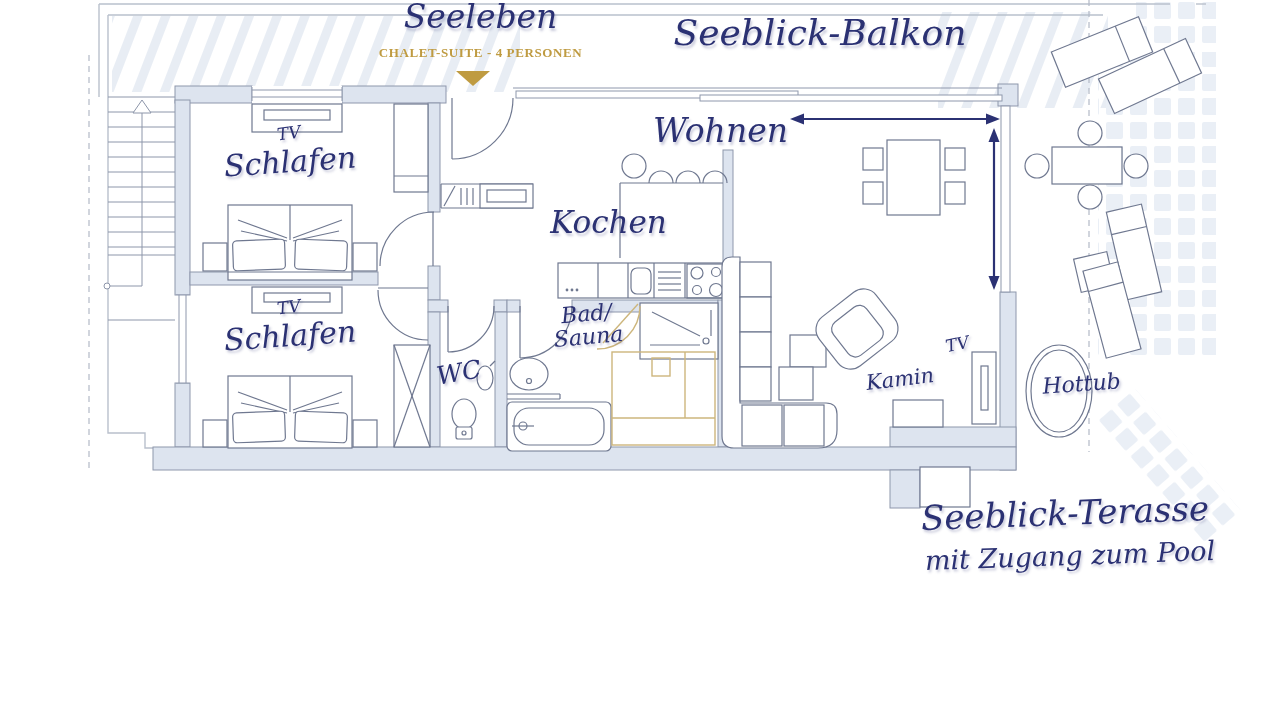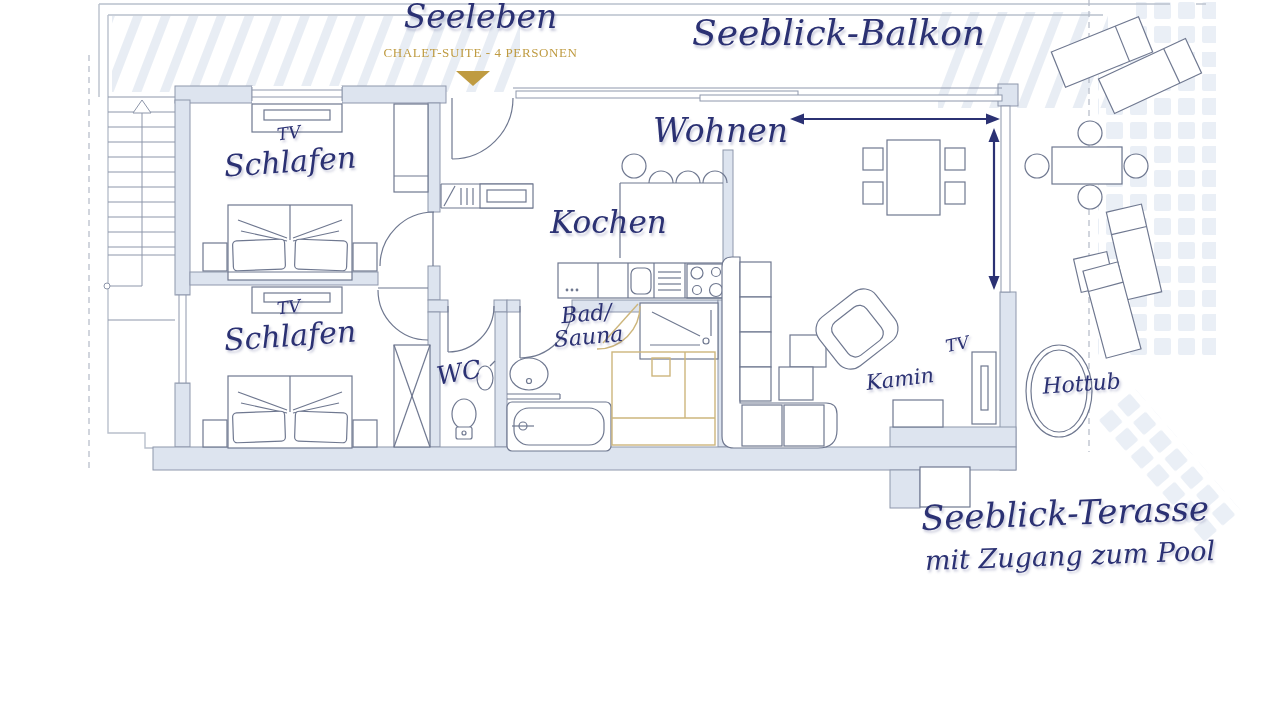--- a/index.html
+++ b/index.html
@@ -19,21 +19,21 @@
   .glass{fill:#fff;stroke:var(--wall-stroke);stroke-width:1;}
   .furn{fill:#fff;stroke:var(--furniture);stroke-width:1.2;}
   .furn-n{fill:none;stroke:var(--furniture);stroke-width:1.2;}
   .gold-ln{fill:none;stroke:var(--sauna-gold);stroke-width:1.4;}
   .navy-ln{stroke:var(--navy);stroke-width:2.2;fill:none;}
   .navy-fill{fill:var(--navy);stroke:none;}
   .lbl{position:absolute;font-family:"DejaVu Serif",serif;font-style:italic;
        color:var(--navy);text-align:center;white-space:nowrap;
        text-shadow:1.5px 2.5px 2.5px rgba(43,49,115,.25);line-height:1.05;}
   .lbl.sm{font-size:17px;}
-  .gold-sub{font-family:"Liberation Serif",serif;font-style:normal;font-weight:normal;
+  .gold-sub{font-family:"Liberation Serif",serif;font-style:normal;font-weight:bold;
        color:var(--gold);font-size:13px;letter-spacing:.6px;text-shadow:none;}
 </style>
 </head>
 <body>
 
 <div id="stage">
 
   <svg id="plan-svg" width="1280" height="720" viewBox="0 0 1280 720">
     <defs>
       <pattern id="stone" width="24" height="24" patternUnits="userSpaceOnUse">
@@ -323,21 +323,21 @@
         </g>
     </g>
     <g>
       <ellipse class="furn" cx="1059" cy="391" rx="33" ry="46"></ellipse>
       <ellipse class="furn-n" cx="1059" cy="391" rx="28" ry="41"></ellipse>
     </g>
   </svg>
 
   <div class="lbl" style="left:368px;top:0;width:225px;font-size:33px;">Seeleben</div>
   <div class="lbl gold-sub" style="left:368px;top:46px;width:225px;">CHALET-SUITE - 4 PERSONEN</div>
-  <div class="lbl" style="left:655px;top:14px;width:330px;font-size:36px;text-align:right;">Seeblick-Balkon</div>
+  <div class="lbl" style="left:655px;top:14px;width:330px;font-size:36px;">Seeblick-Balkon</div>
   <div class="lbl" style="left:536px;top:206px;width:145px;font-size:31px;">Kochen</div>
   <div class="lbl" style="left:638px;top:114px;width:165px;font-size:33px;">Wohnen</div>
   <div class="lbl sm" style="left:254px;top:125px;width:70px;transform:rotate(-8deg);">TV</div>
   <div class="lbl" style="left:200px;top:146px;width:180px;font-size:30px;transform:rotate(-4deg);">Schlafen</div>
   <div class="lbl sm" style="left:254px;top:299px;width:70px;transform:rotate(-8deg);">TV</div>
   <div class="lbl" style="left:200px;top:320px;width:180px;font-size:30px;transform:rotate(-4deg);">Schlafen</div>
   <div class="lbl" style="left:530px;top:302px;width:115px;font-size:22px;transform:rotate(-5deg);">
     <span>Bad/</span><br>
     <span>Sauna</span>
   </div>

